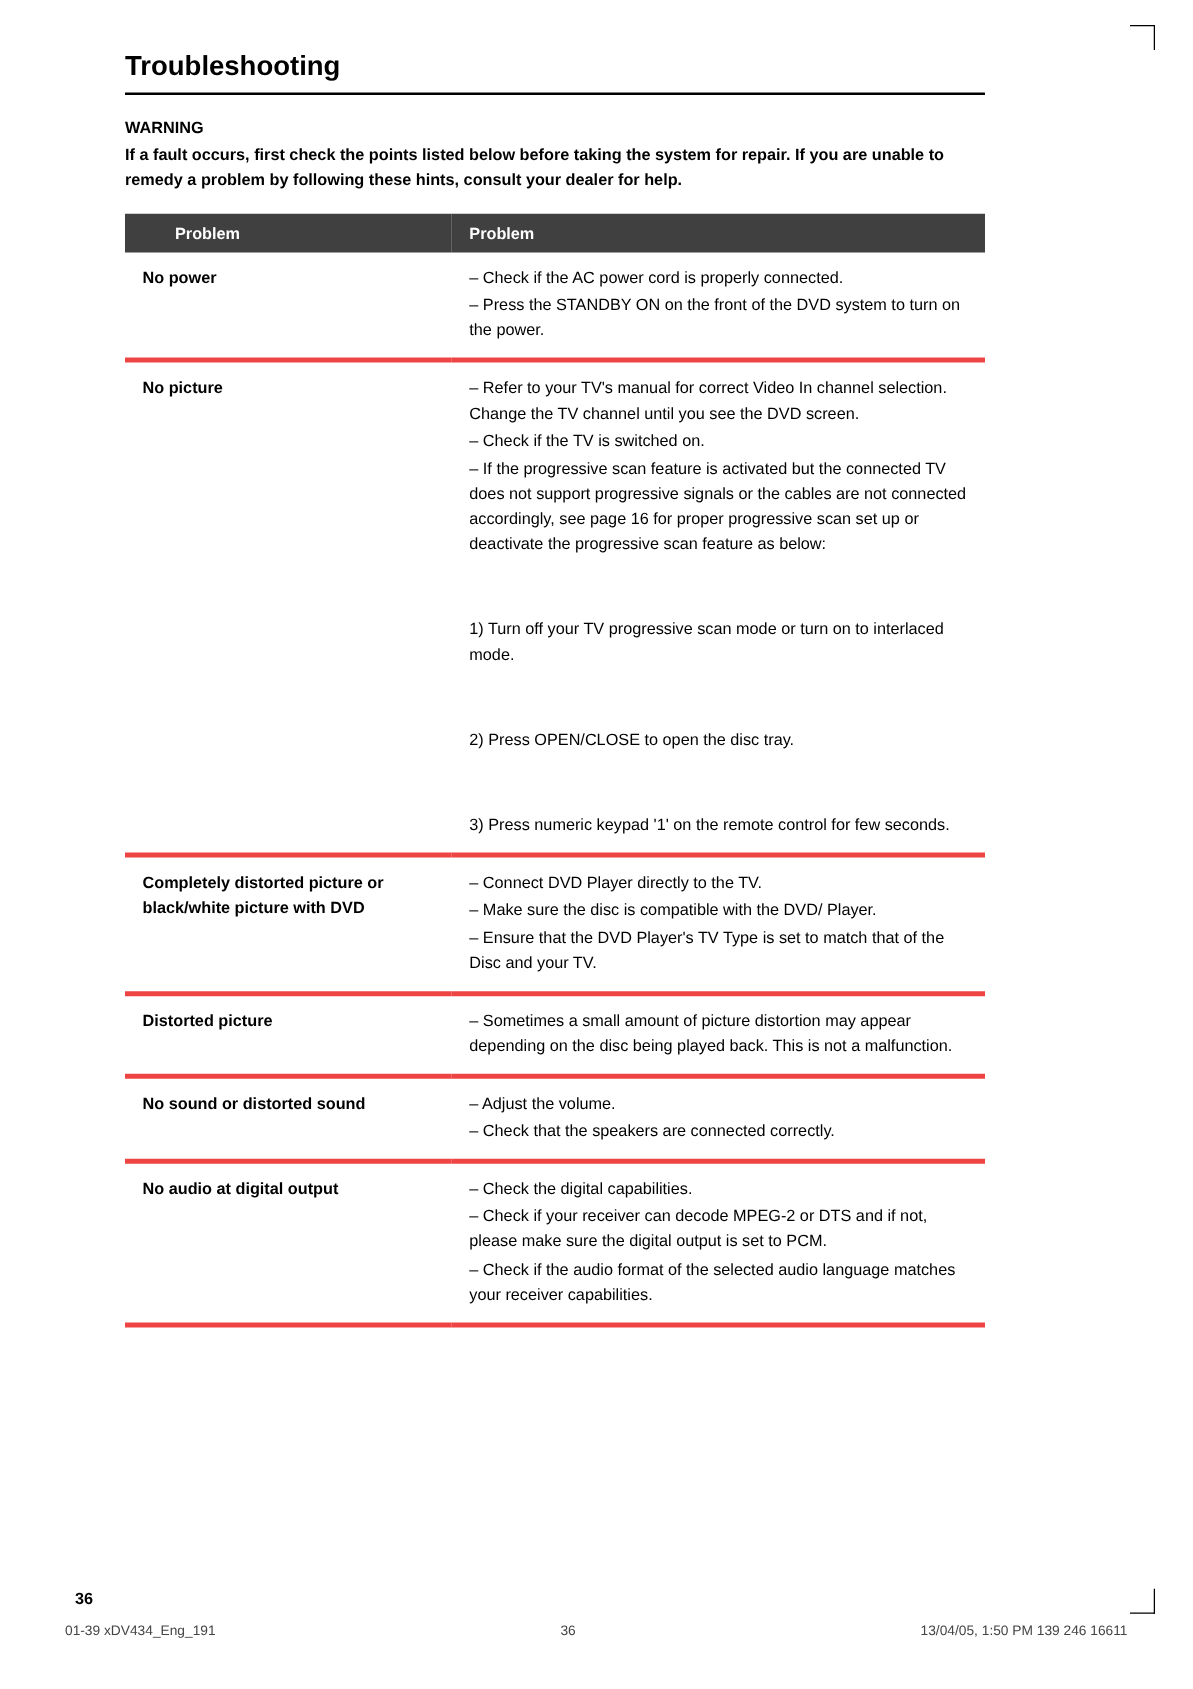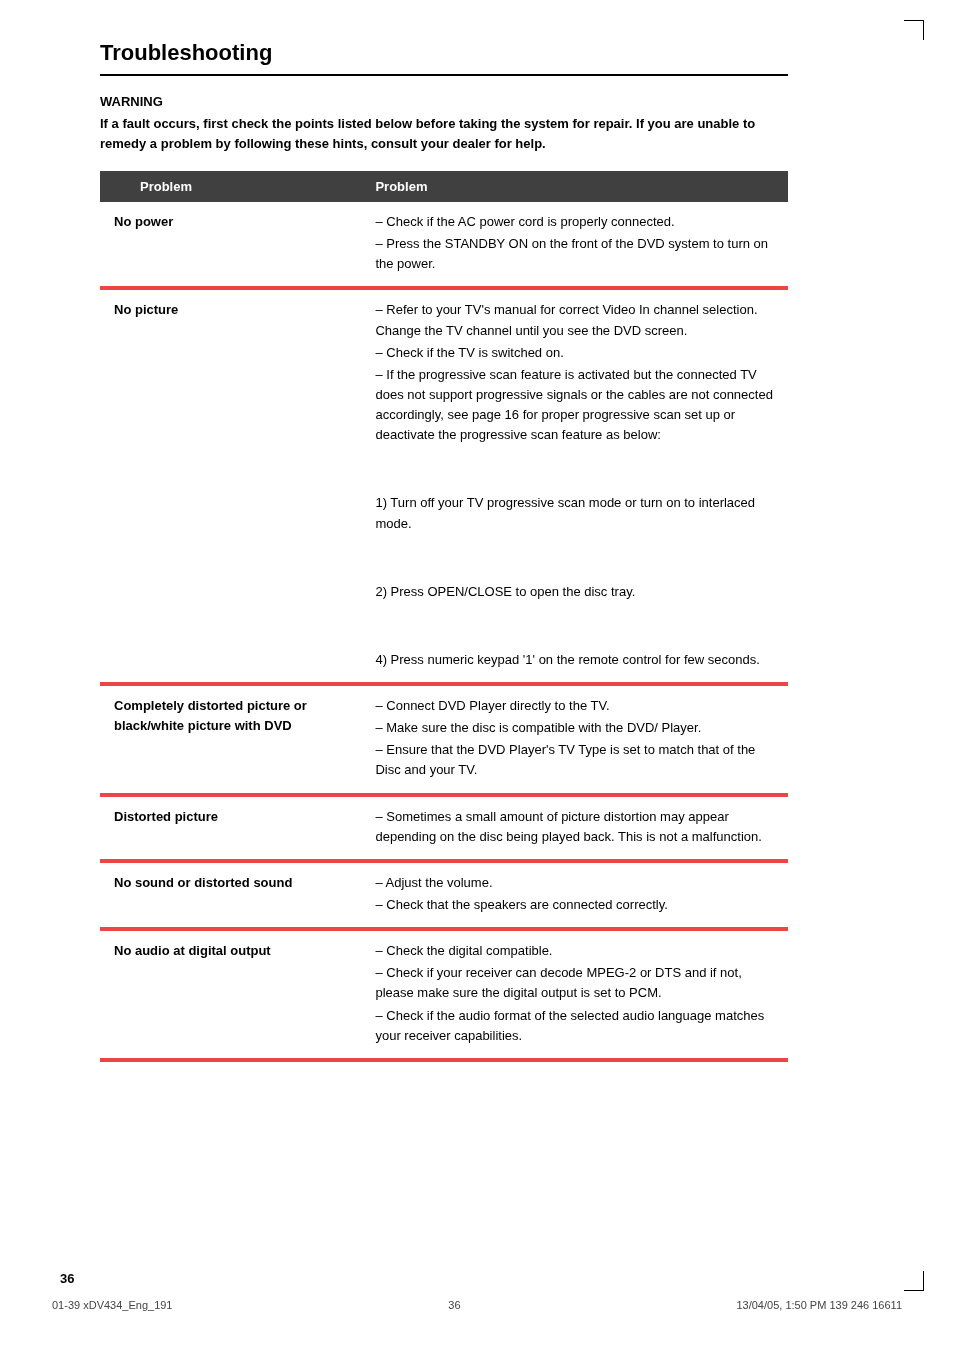--- a/index.html
+++ b/index.html
@@ -211,21 +211,21 @@
             </td>
           </tr>
           <tr>
             <td>No picture</td>
             <td>
               <span class="solution-item">Refer to your TV's manual for correct Video In channel selection.  Change the TV channel until you see the DVD screen.</span>
               <span class="solution-item">Check if the TV is switched on.</span>
               <span class="solution-item">If the progressive scan feature is activated but the connected TV does not support progressive signals or the cables are not connected accordingly, see page 16 for proper progressive scan set up or deactivate the progressive scan feature as below:</span>
               <span class="solution-numbered">1) Turn off your TV progressive scan mode or turn on to interlaced mode.</span>
               <span class="solution-numbered">2) Press OPEN/CLOSE to open the disc tray.</span>
-              <span class="solution-numbered">4) Press numeric keypad '1' on the remote control for few seconds.</span>
+              <span class="solution-numbered">3) Press numeric keypad '1' on the remote control for few seconds.</span>
             </td>
           </tr>
           <tr>
             <td>Completely distorted picture or black/white picture with DVD</td>
             <td>
               <span class="solution-item">Connect DVD Player directly to the TV.</span>
               <span class="solution-item">Make sure the disc is compatible with the DVD/ Player.</span>
               <span class="solution-item">Ensure that the DVD Player's TV Type is set to match that of the Disc and your TV.</span>
             </td>
           </tr>
@@ -238,21 +238,21 @@
           <tr>
             <td>No sound or distorted sound</td>
             <td>
               <span class="solution-item">Adjust the volume.</span>
               <span class="solution-item">Check that the speakers are connected correctly.</span>
             </td>
           </tr>
           <tr>
             <td>No audio at digital output</td>
             <td>
-              <span class="solution-item">Check the digital compatible.</span>
+              <span class="solution-item">Check the digital capabilities.</span>
               <span class="solution-item">Check if your receiver can decode MPEG-2 or DTS and if not, please make sure the digital output is set to PCM.</span>
               <span class="solution-item">Check if the audio format of the selected audio language matches your receiver capabilities.</span>
             </td>
           </tr>
         </tbody>
     </table>
 
   </div>
 </div>
 

